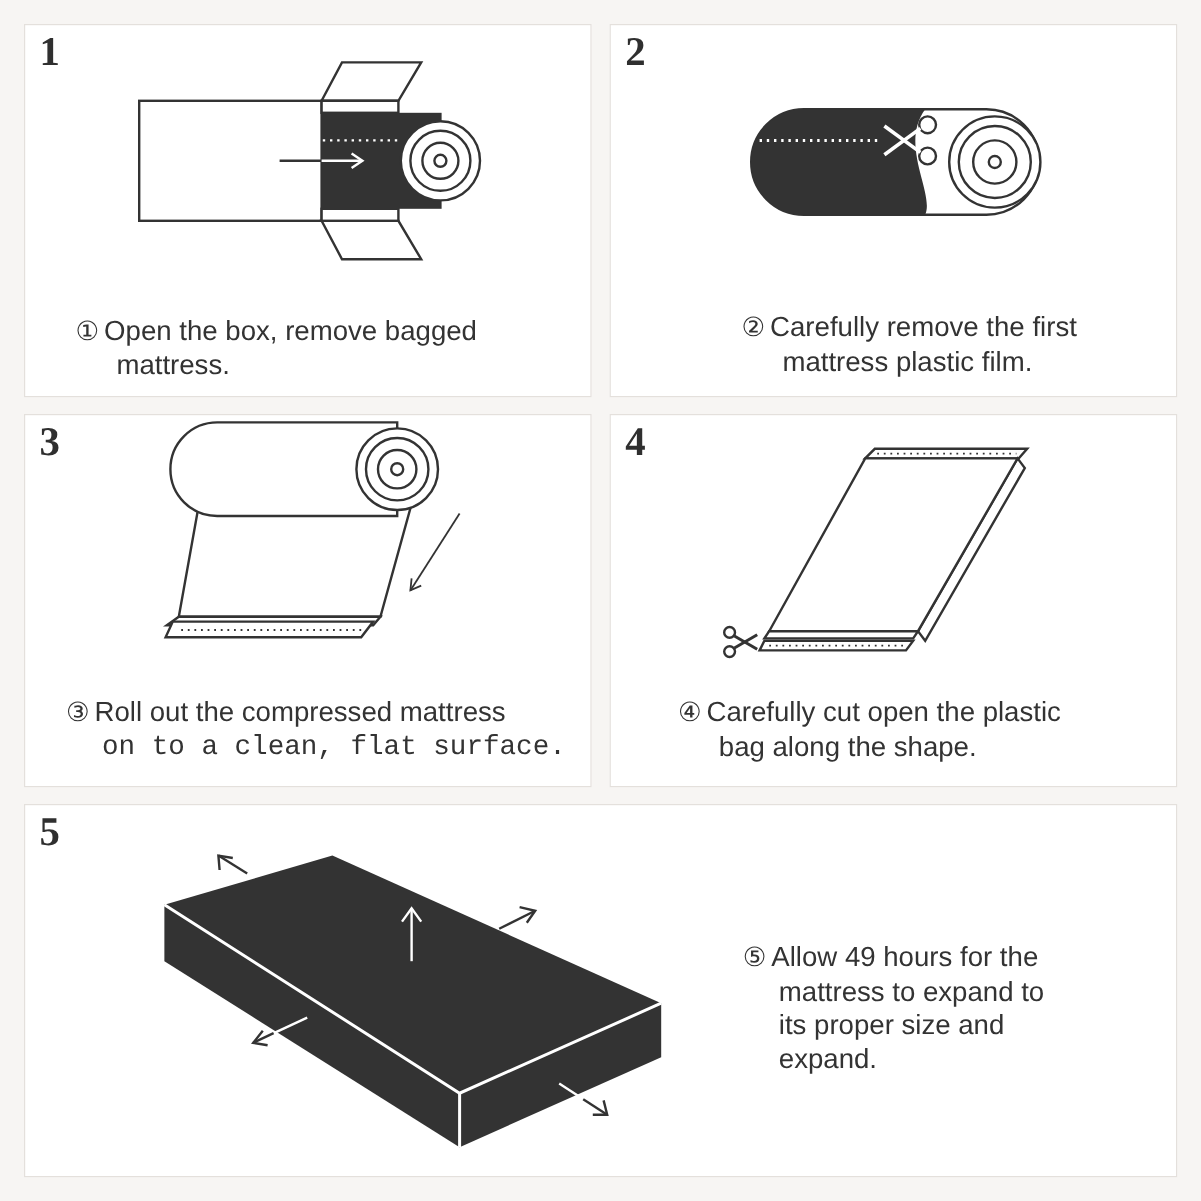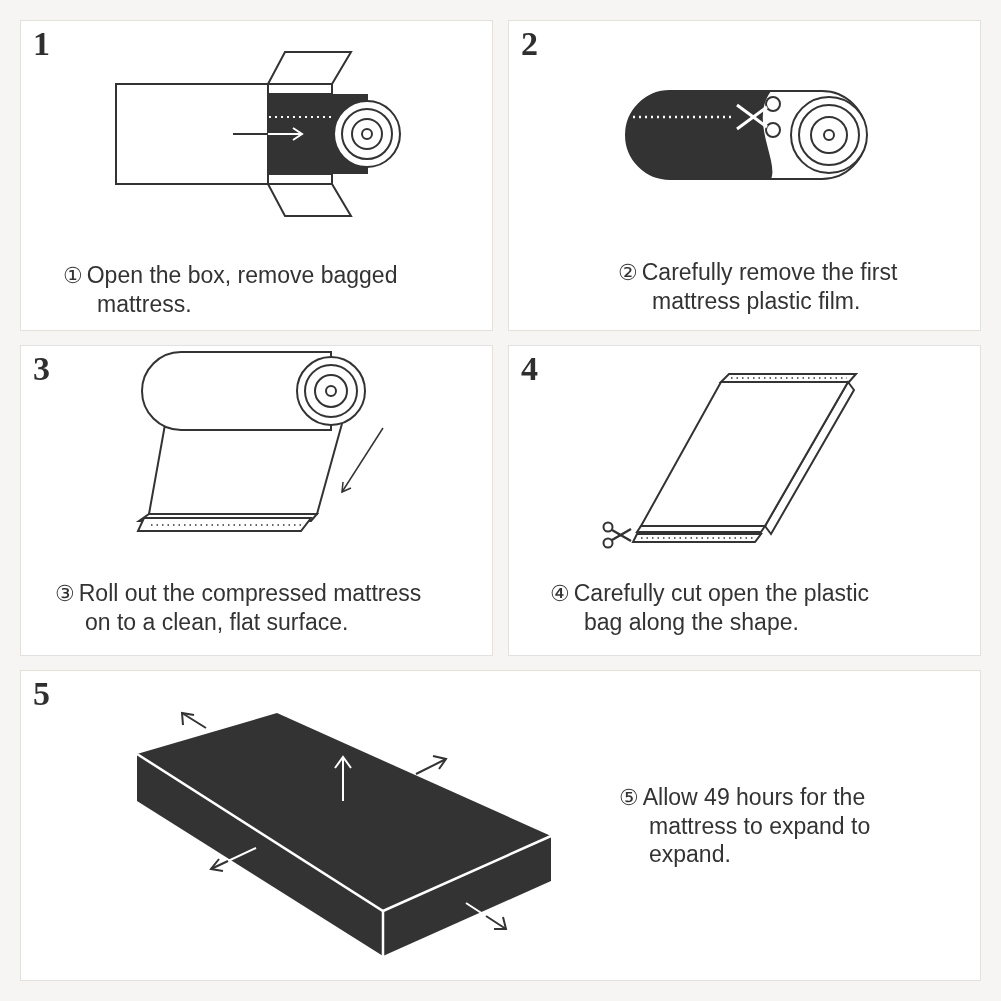--- a/index.html
+++ b/index.html
@@ -83,42 +83,42 @@
     <path d="M160,6 L310,6 L310,84 L160,84 A39,39 0 0 1 160,6 Z" fill="#fff" stroke="#333" stroke-width="2"></path>
     <circle cx="310" cy="45" r="34" fill="#fff" stroke="#333" stroke-width="2"></circle>
     <circle cx="310" cy="45" r="26" fill="#fff" stroke="#333" stroke-width="2"></circle>
     <circle cx="310" cy="45" r="16" fill="#fff" stroke="#333" stroke-width="2"></circle>
     <circle cx="310" cy="45" r="5" fill="#fff" stroke="#333" stroke-width="2"></circle>
     <line x1="362" y1="82" x2="321" y2="146" stroke="#333" stroke-width="1.5"></line>
     <polyline points="322,136 321,146 330,142" fill="none" stroke="#333" stroke-width="1.5"></polyline>
   </svg>
   <div class="caption" style="left:34px;top:233px;">
     <span class="circ">③</span><span>Roll out the compressed mattress</span>
-    <span class="cap-line2" style="padding-left:30px;">on to a clean, flat surface.</span>
+    <span class="cap-line2" style="padding-left:30px;font-family:Liberation Mono, monospace;">on to a clean, flat surface.</span>
   </div>
 </div>
 
 <div class="panel" style="left:508px;top:345px;width:473px;height:311px;">
   <div class="num">4</div>
   <svg style="left:0;top:0;" width="473" height="311">
     <polygon points="220,28 347,28 340,36 212,36" fill="#fff" stroke="#333" stroke-width="2"></polygon>
     <line x1="222" y1="32" x2="338" y2="32" stroke="#333" stroke-width="1.5" stroke-dasharray="1.5,4"></line>
     <polygon points="339,36 345,44 262,188 256,180" fill="#fff" stroke="#333" stroke-width="2"></polygon>
     <polygon points="212,36 339,36 256,180 132,180" fill="#fff" stroke="#333" stroke-width="2"></polygon>
     <polygon points="132,180 256,180 252,186 128,186" fill="#fff" stroke="#333" stroke-width="2"></polygon>
     <polygon points="128,188 252,188 246,196 124,196" fill="#fff" stroke="#333" stroke-width="2"></polygon>
     <line x1="132" y1="192" x2="244" y2="192" stroke="#333" stroke-width="1.5" stroke-dasharray="1.5,4"></line>
     <g>
       <circle cx="99" cy="181" r="4.5" fill="#fff" stroke="#333" stroke-width="2"></circle>
       <circle cx="99" cy="197" r="4.5" fill="#fff" stroke="#333" stroke-width="2"></circle>
       <line x1="103" y1="184" x2="122" y2="195" stroke="#333" stroke-width="2.5"></line>
       <line x1="103" y1="194" x2="122" y2="183" stroke="#333" stroke-width="2.5"></line>
     </g>
   </svg>
-  <div class="caption" style="left:41px;top:233px;">
+  <div class="caption" style="left:56px;top:233px;">
     <span class="circ">④</span><span>Carefully cut open the plastic</span>
     <span class="cap-line2" style="padding-left:34px;">bag along the shape.</span>
   </div>
 </div>
 
 <div class="panel" style="left:20px;top:670px;width:961px;height:311px;">
   <div class="num">5</div>
   <svg style="left:0;top:0;" width="961" height="311">
     <polygon points="116,83 256,42 530,165 362,240" fill="#333"></polygon>
     <polygon points="116,83 362,240 362,285 116,130" fill="#333"></polygon>
@@ -134,15 +134,16 @@
     <line x1="235" y1="177" x2="190" y2="198" stroke="#fff" stroke-width="2"></line>
     <line x1="207" y1="190" x2="190" y2="198" stroke="#333" stroke-width="2"></line>
     <polyline points="198,188 190,198 202,200" fill="none" stroke="#333" stroke-width="2"></polyline>
     <line x1="445" y1="232" x2="485" y2="258" stroke="#fff" stroke-width="2"></line>
     <line x1="465" y1="245" x2="485" y2="258" stroke="#333" stroke-width="2"></line>
     <polyline points="482,246 485,258 473,258" fill="none" stroke="#333" stroke-width="2"></polyline>
   </svg>
   <div class="caption" style="left:598px;top:112px;line-height:28px;">
     <span class="circ">⑤</span><span>Allow 49 hours for the</span>
     <span class="cap-line2" style="padding-left:30px;text-align:right;">mattress to expand to</span>
+    <span class="cap-line2" style="padding-left:30px;">its proper size and</span>
     <span class="cap-line2" style="padding-left:30px;">expand.</span>
   </div>
 </div>
 
 </body></html>

